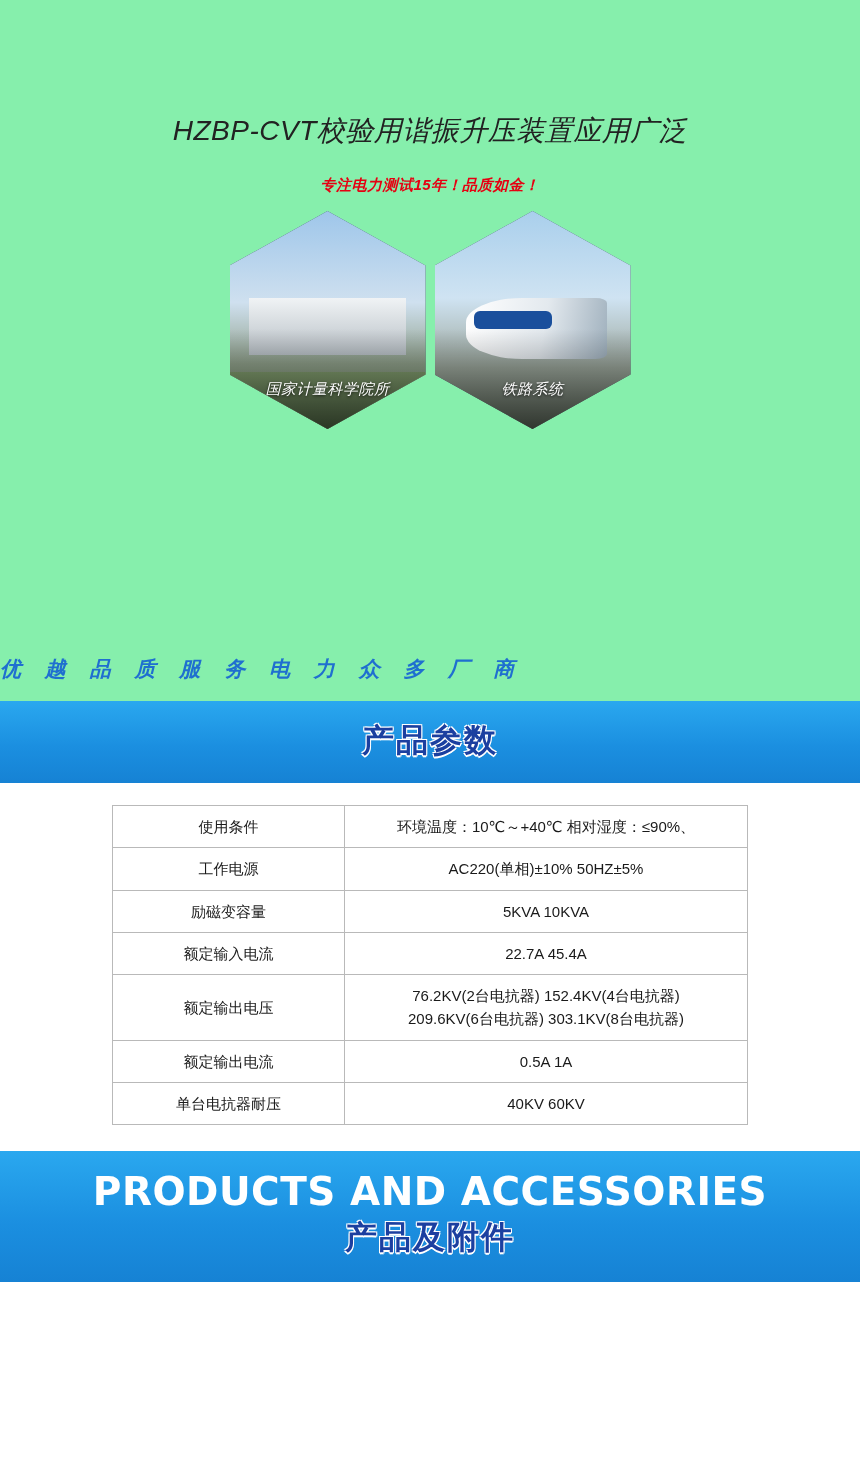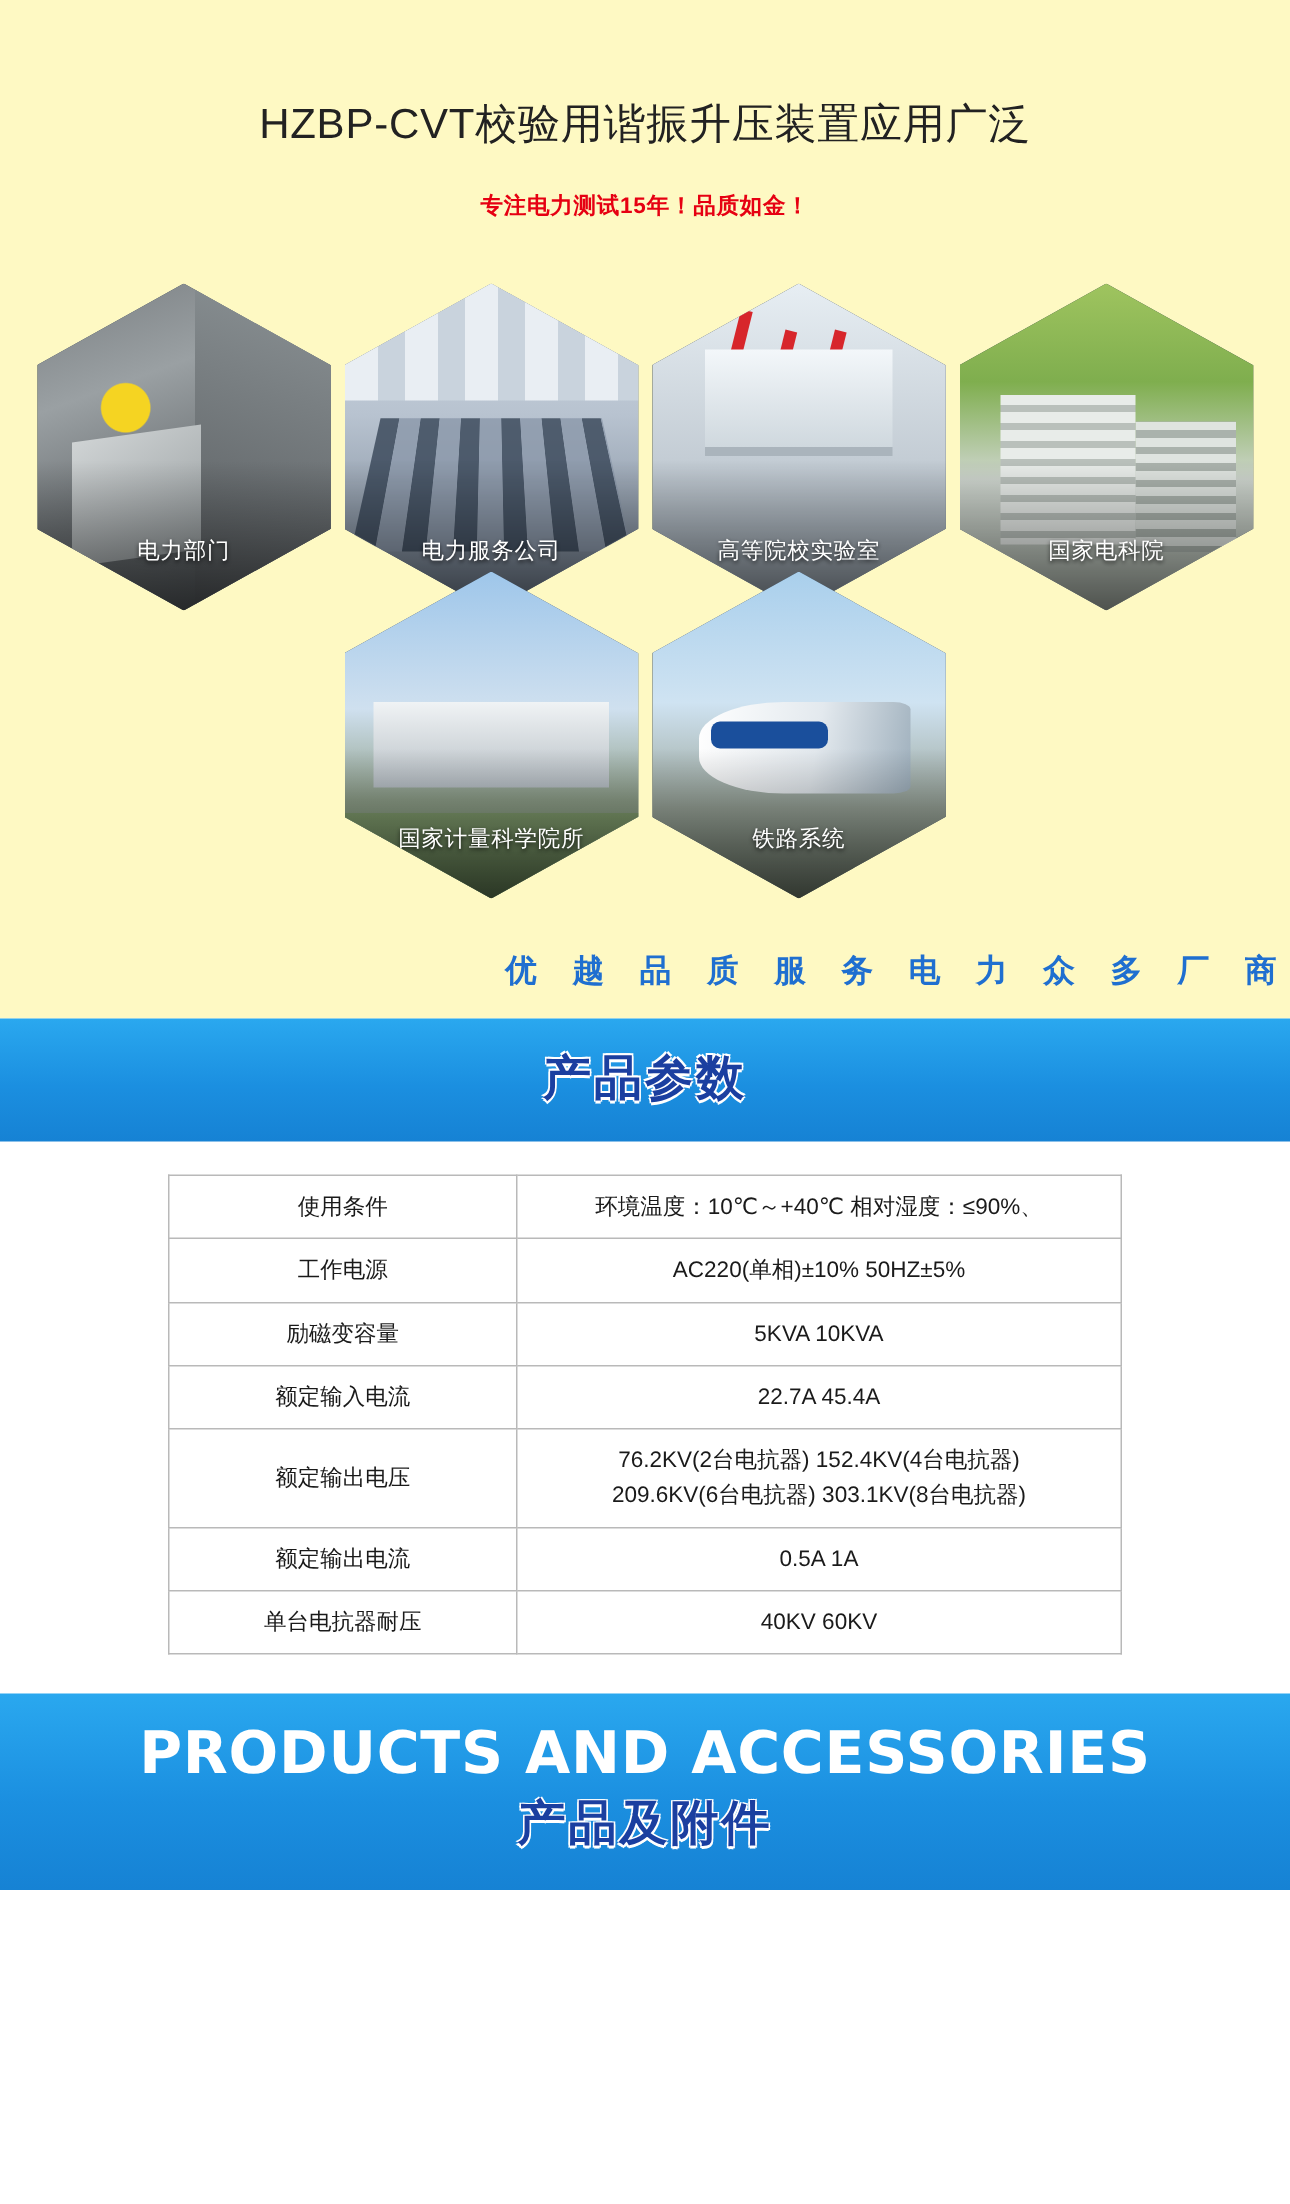--- a/index.html
+++ b/index.html
@@ -10,23 +10,24 @@
   }
   .page {
     width: 860px;
     min-height: 1469px;
     position: relative;
     overflow: hidden;
   }
 
   
   .apps-section {
-    padding-top: 64px;
+    padding-top: 112px;
     padding-bottom: 18px;
-    background: #fef9c3;
+    background: #86efac;
+    font-style: italic;
   }
   .apps-title {
     text-align: center;
     font-size: 28px;
     color: #222222;
     letter-spacing: 0.5px;
     font-weight: 400;
   }
   .apps-sub {
     text-align: center;
@@ -126,21 +127,21 @@
 
   .ph7 { background: linear-gradient(180deg,#a9cfec 0%,#cfe3f2 40%,#9aa59a 72%,#6d7a6a 100%); }
   .ph7::after{content:"";position:absolute;left:16%;top:40%;width:72%;height:28%;
       background:linear-gradient(100deg,#ffffff 0%,#e3e9ee 55%,#9fb0bd 100%);
       border-radius:40% 8% 8% 40%;}
   .ph7::before{content:"";position:absolute;left:20%;top:46%;width:40%;height:8%;
       background:#1a4f9c;border-radius:6px;z-index:2;}
 
   .quality-line {
     margin-top: 44px;
-    text-align: right;
+    text-align: left;
     color: #1f6fd0;
     font-size: 21px;
     letter-spacing: 9px;
     font-weight: 700;
   }
 
   
   .banner {
     background: linear-gradient(180deg,#2aa8ef 0%,#1b8fe0 55%,#1682d4 100%);
     padding: 16px 0 20px;
@@ -197,42 +198,20 @@
 </head>
 <body>
 
 <div class="page">
 
   <section class="apps-section">
     <h1 class="apps-title">HZBP-CVT校验用谐振升压装置应用广泛</h1>
     <div class="apps-sub">专注电力测试15年！品质如金！</div>
 
     <div class="hex-wrap">
-      <div class="hex-row first">
-        <div class="hex">
-          <div class="photo ph1"></div>
-          <div class="shade"></div>
-          <div class="caption">电力部门</div>
-        </div>
-        <div class="hex">
-          <div class="photo ph2"></div>
-          <div class="shade"></div>
-          <div class="caption">电力服务公司</div>
-        </div>
-        <div class="hex">
-          <div class="photo ph3"></div>
-          <div class="shade"></div>
-          <div class="caption">高等院校实验室</div>
-        </div>
-        <div class="hex">
-          <div class="photo ph4"></div>
-          <div class="shade"></div>
-          <div class="caption">国家电科院</div>
-        </div>
-      </div>
 
       <div class="hex-row second">
         <div class="hex">
           <div class="photo ph6"></div>
           <div class="shade"></div>
           <div class="caption">国家计量科学院所</div>
         </div>
         <div class="hex">
           <div class="photo ph7"></div>
           <div class="shade"></div>

